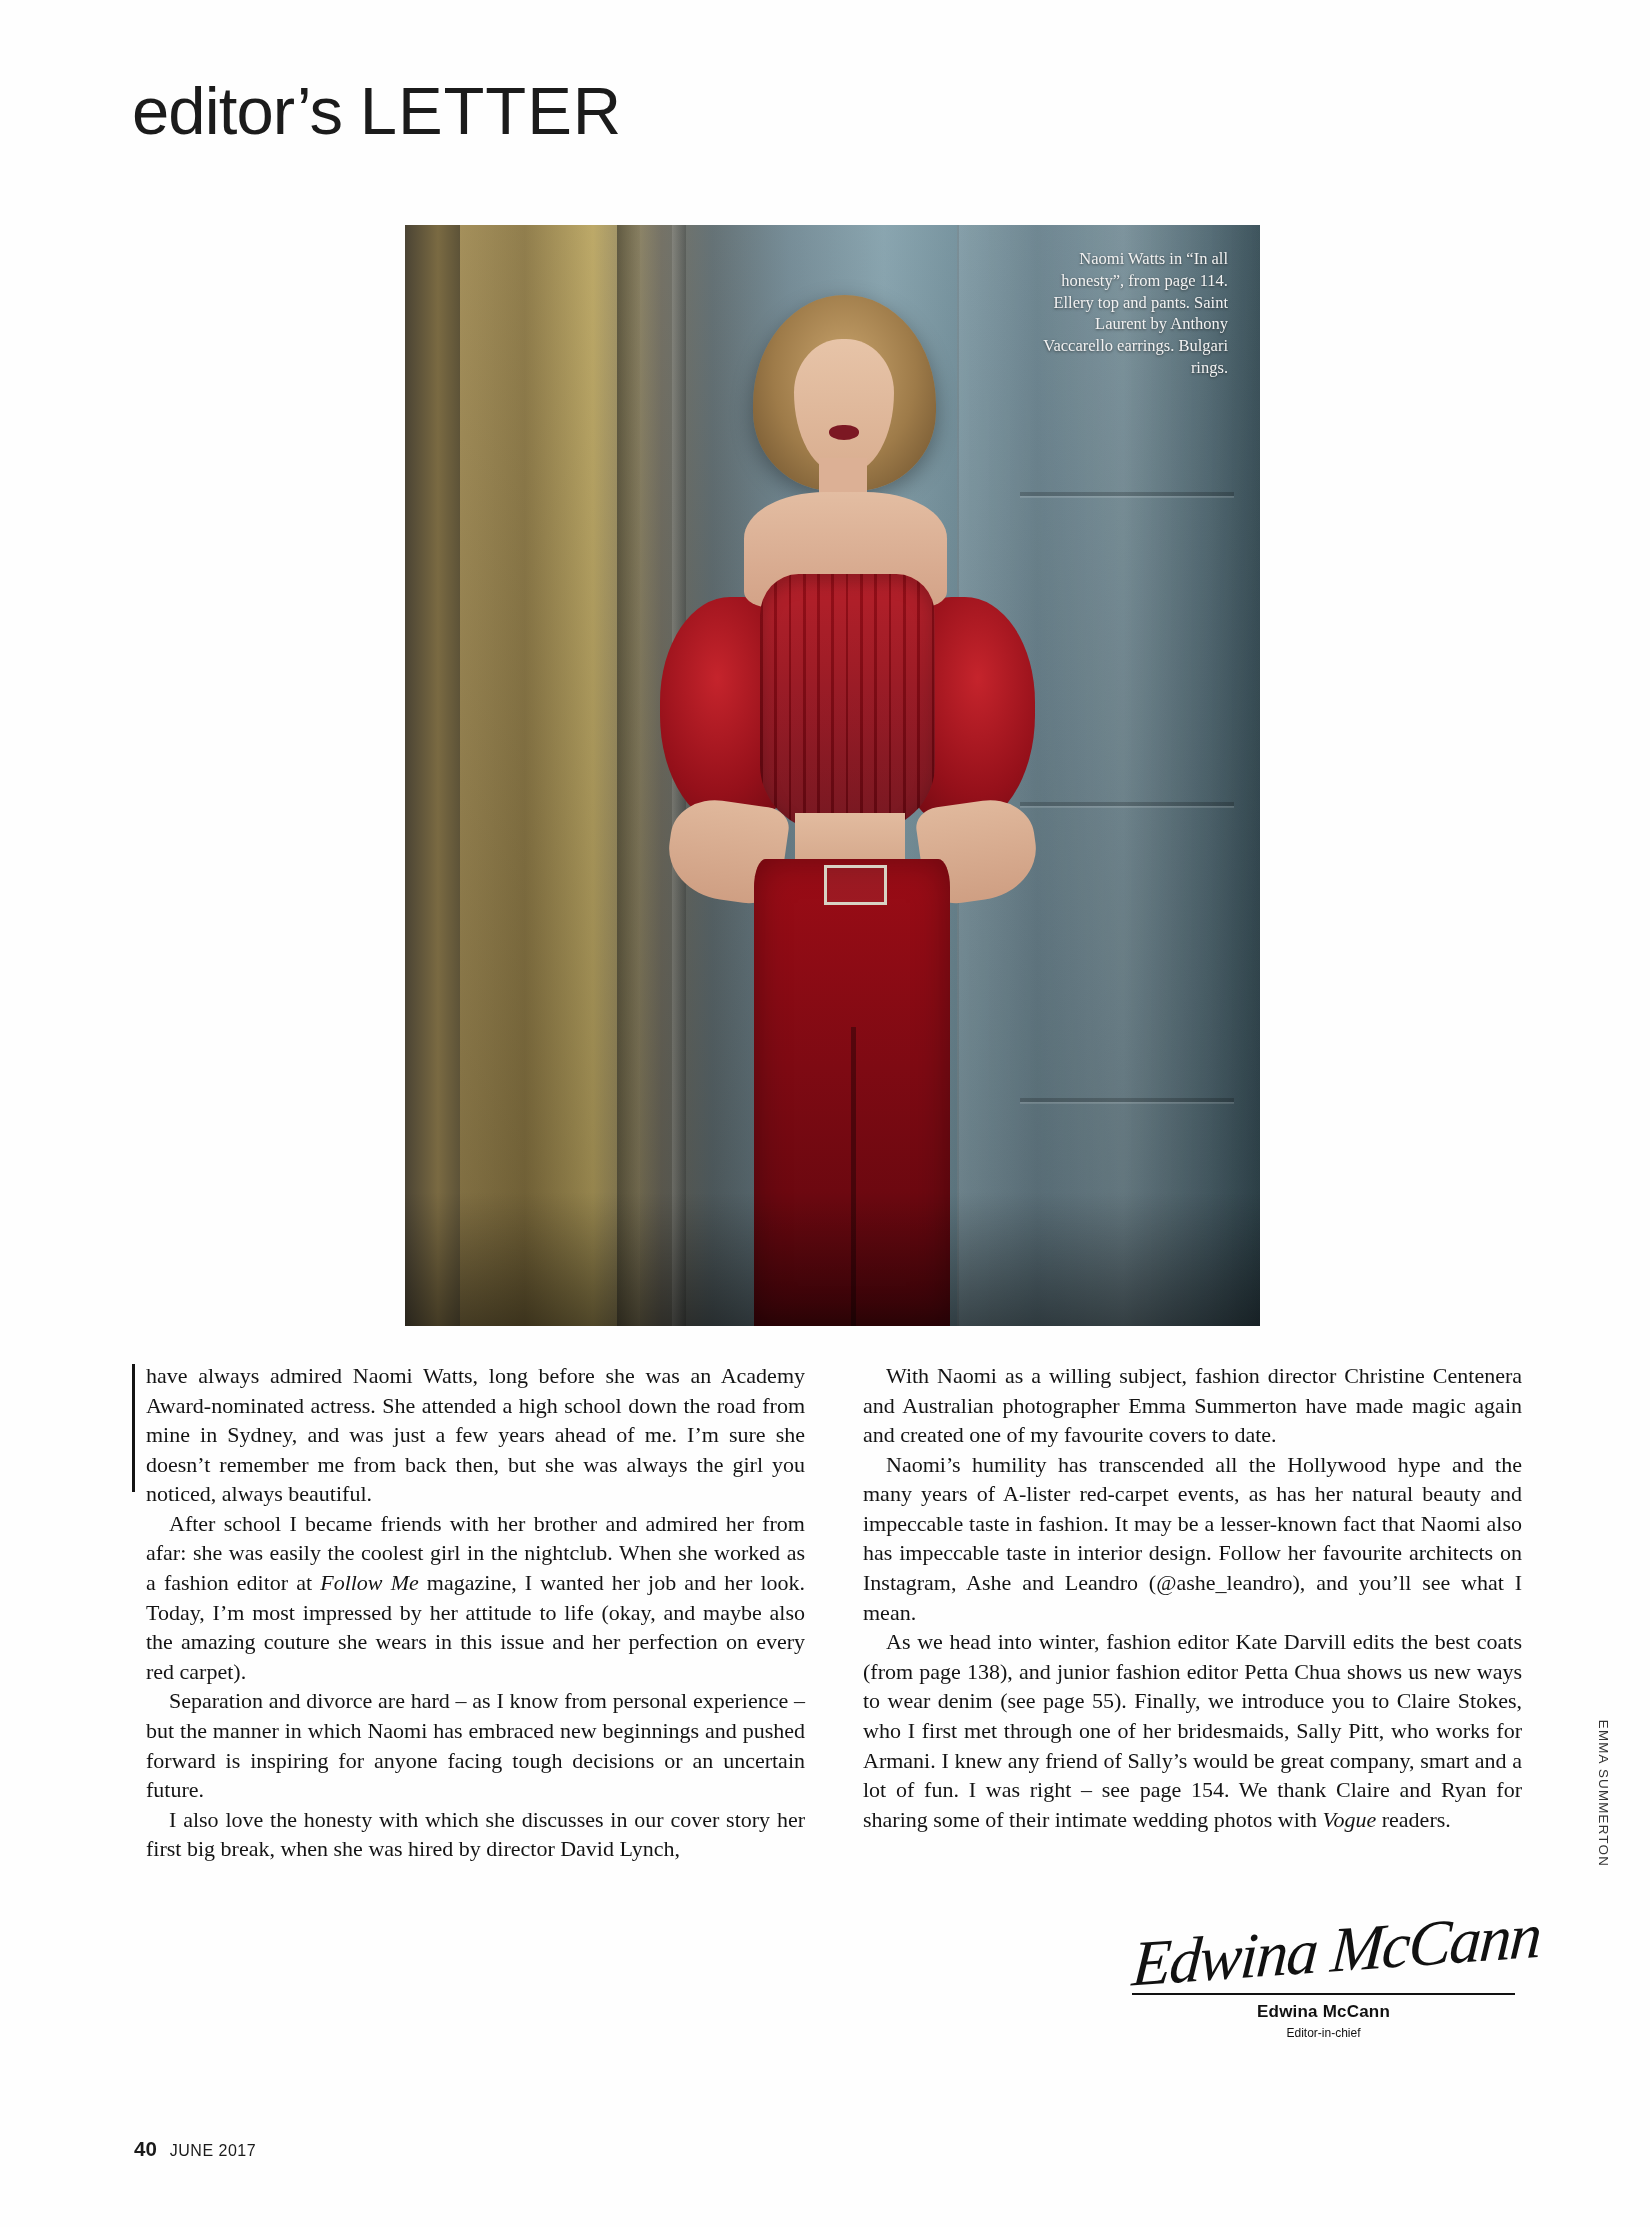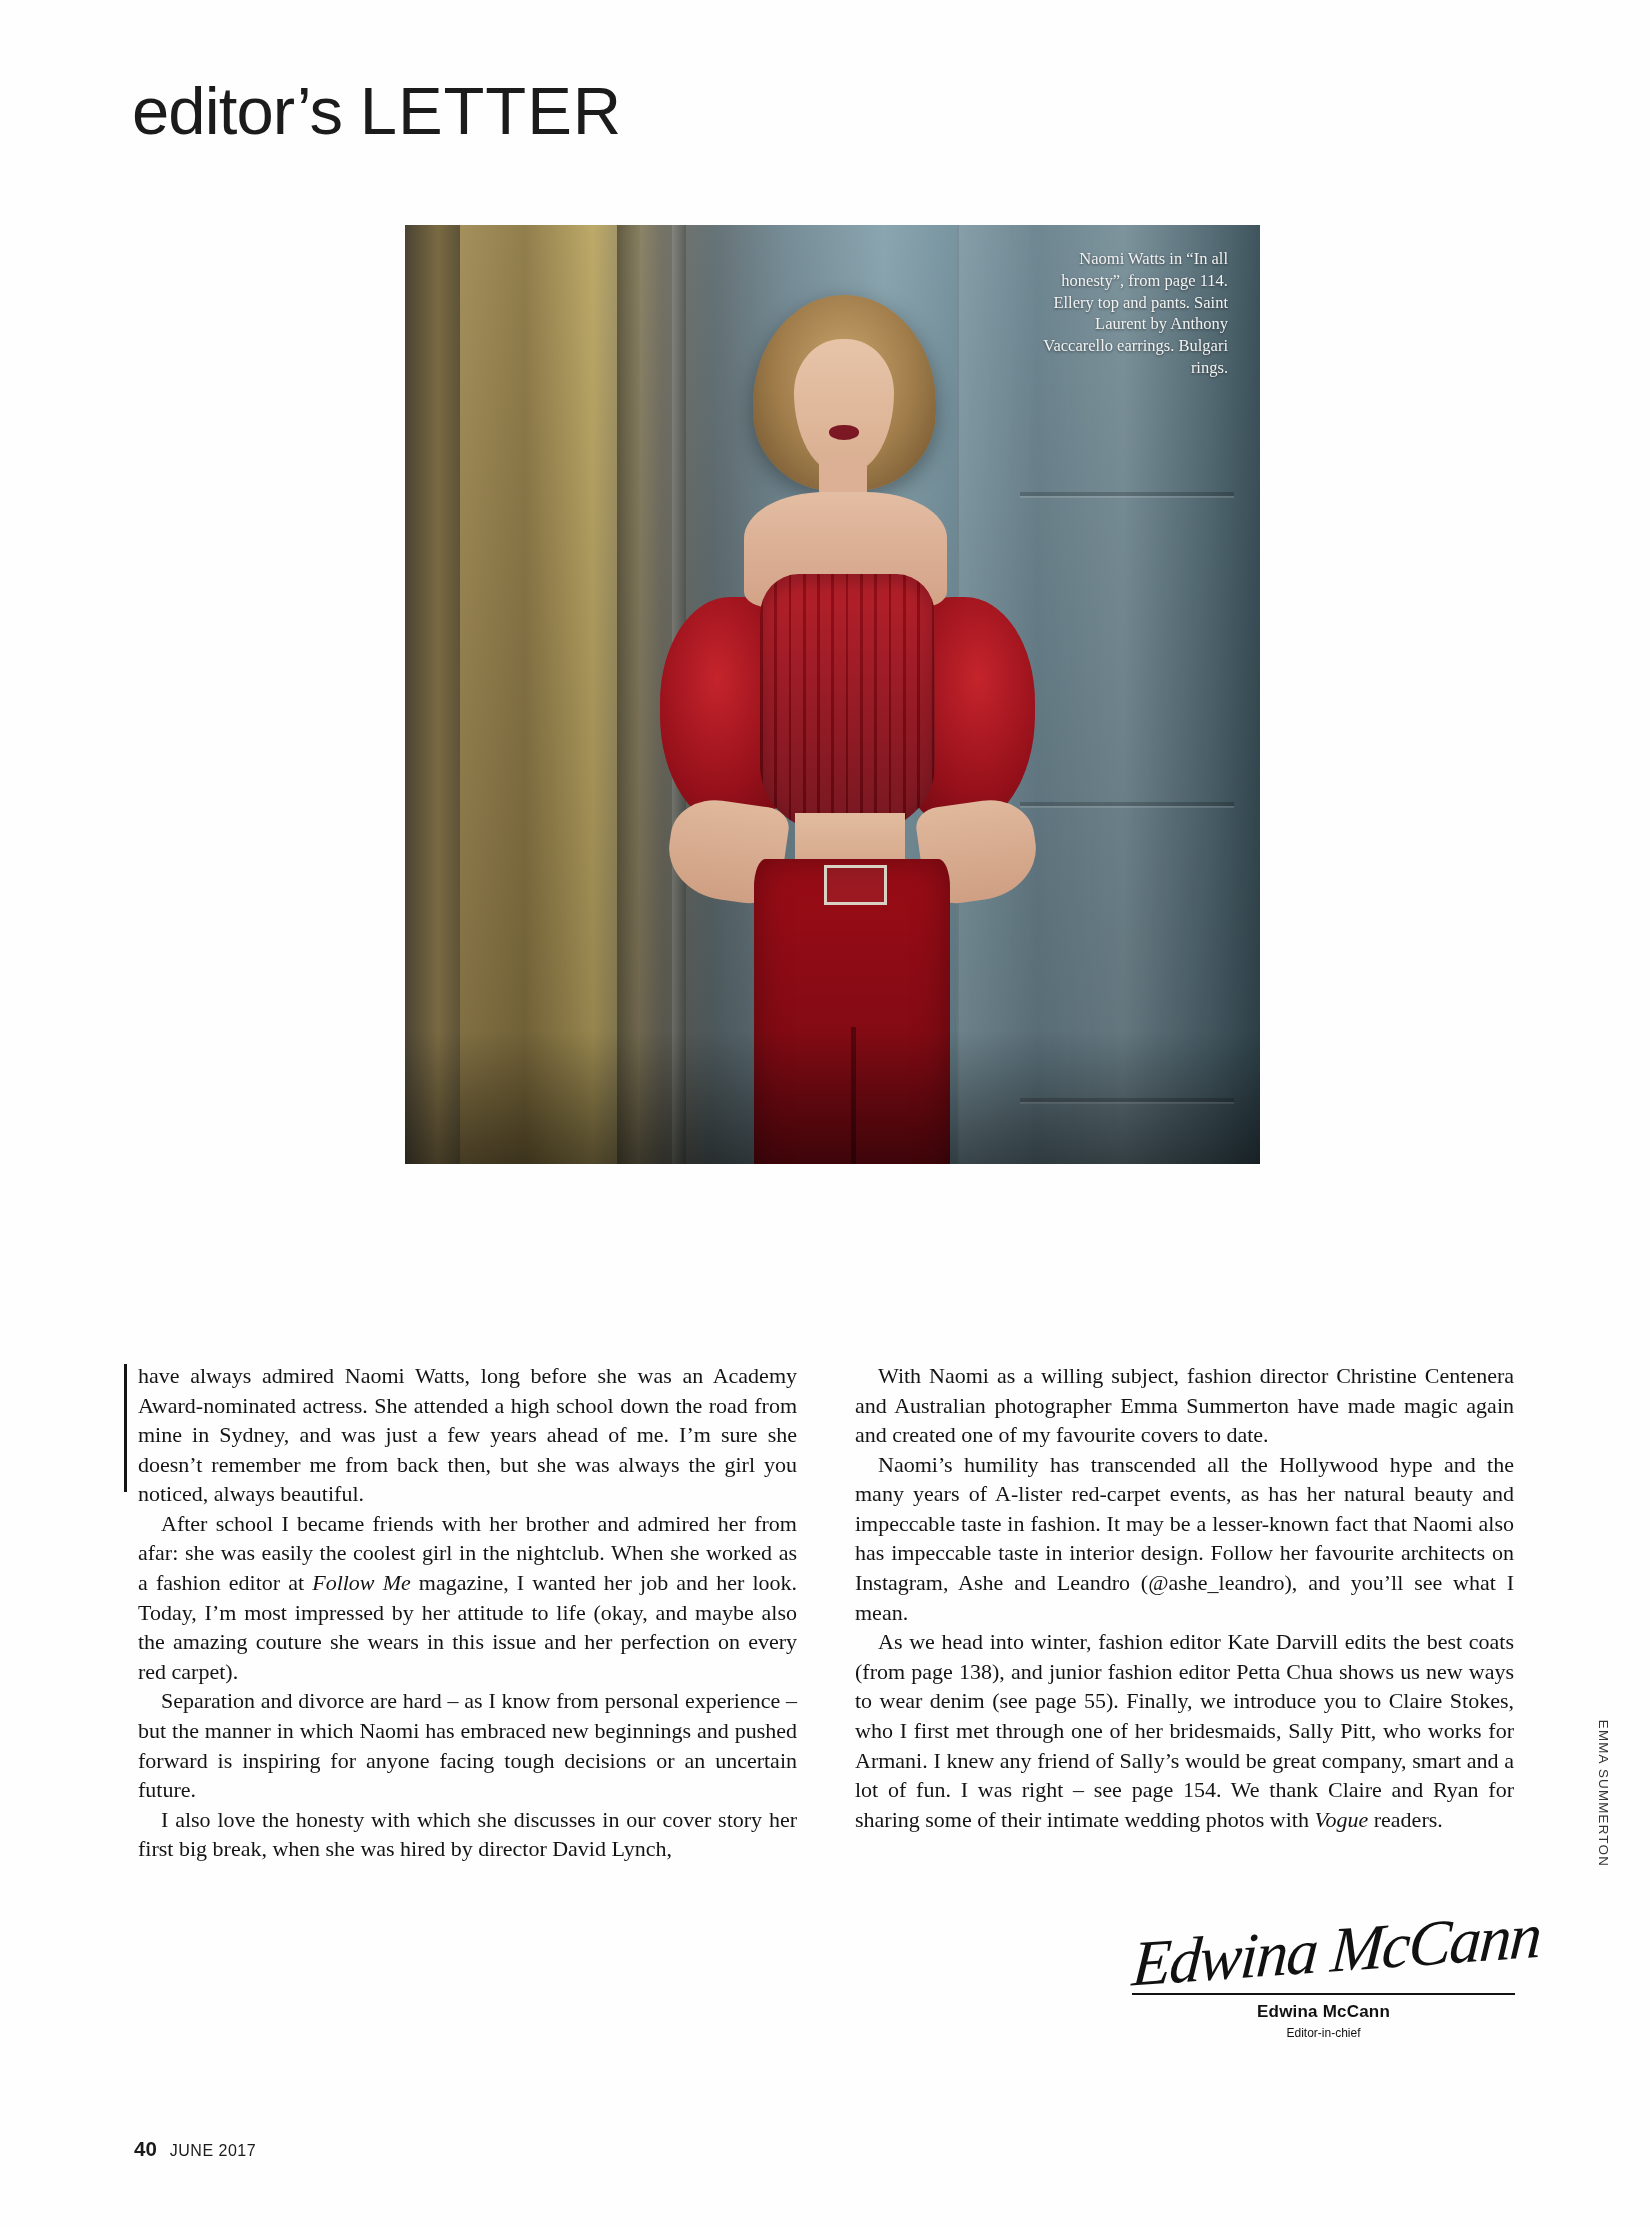--- a/index.html
+++ b/index.html
@@ -41,21 +41,21 @@
     font-weight: 300;
     letter-spacing: 0.9px;
   }
 
   
   .photo-frame {
     position: absolute;
     left: 405px;
     top: 225px;
     width: 855px;
-    height: 939px;
+    height: 1101px;
     overflow: hidden;
     background: #404040;
   }
   .photo-bg {
     position: absolute;
     inset: 0;
     background:
       
       linear-gradient(180deg, rgba(255,255,255,0.06), rgba(0,0,0,0.22)),
       linear-gradient(90deg,
@@ -194,20 +194,21 @@
     width: 1377px;
   }
   .col {
     position: absolute;
     top: 0;
     width: 659px;
     font-size: 22px;
     line-height: 1.345;
     text-align: justify;
     color: #141414;
+    margin-left: 8px;
   }
   .col-left { left: 0; }
   .col-right { left: 717px; }
   .col p { margin: 0; text-indent: 23px; }
   .col p.first { text-indent: 0; }
   .col em { font-style: italic; }
 
   .drop-rule {
     position: absolute;
     left: -14.3px;

